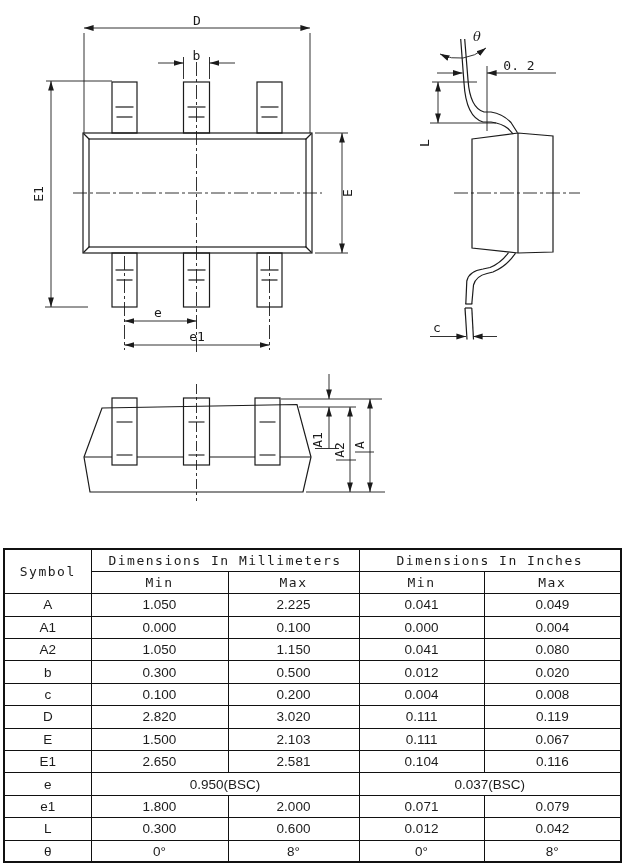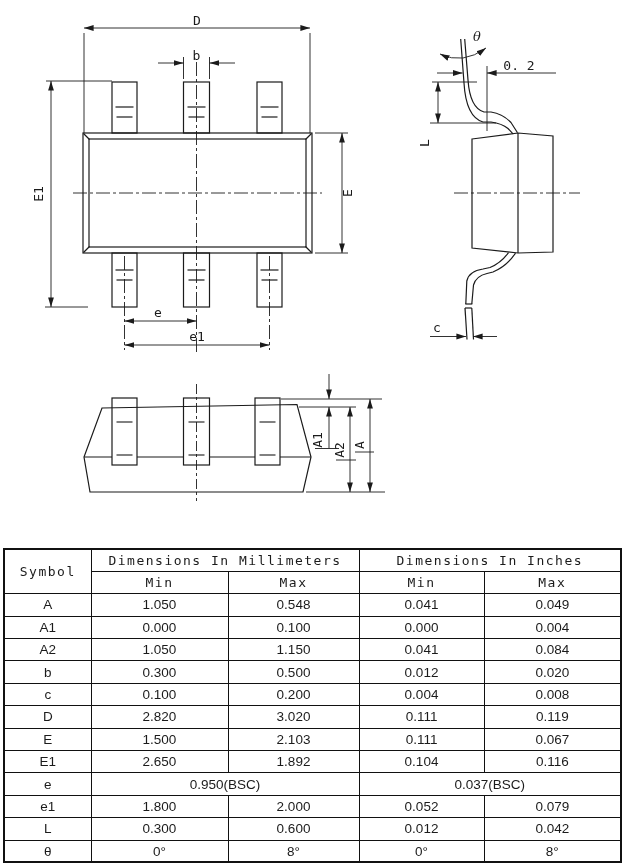--- a/index.html
+++ b/index.html
@@ -212,37 +212,37 @@
           <th>Min</th>
           <th>Max</th>
           <th>Min</th>
           <th>Max</th>
         </tr>
       </thead>
       <tbody>
           <tr>
             <td>A</td>
             <td>1.050</td>
-            <td>0.548</td>
+            <td>2.225</td>
             <td>0.041</td>
             <td>0.049</td>
           </tr>
           <tr>
             <td>A1</td>
             <td>0.000</td>
             <td>0.100</td>
             <td>0.000</td>
             <td>0.004</td>
           </tr>
           <tr>
             <td>A2</td>
             <td>1.050</td>
             <td>1.150</td>
             <td>0.041</td>
-            <td>0.084</td>
+            <td>0.080</td>
           </tr>
           <tr>
             <td>b</td>
             <td>0.300</td>
             <td>0.500</td>
             <td>0.012</td>
             <td>0.020</td>
           </tr>
           <tr>
             <td>c</td>
@@ -261,34 +261,34 @@
           <tr>
             <td>E</td>
             <td>1.500</td>
             <td>2.103</td>
             <td>0.111</td>
             <td>0.067</td>
           </tr>
           <tr>
             <td>E1</td>
             <td>2.650</td>
-            <td>1.892</td>
+            <td>2.581</td>
             <td>0.104</td>
             <td>0.116</td>
           </tr>
           <tr>
             <td>e</td>
             <td colspan="2">0.950(BSC)</td>
             <td colspan="2">0.037(BSC)</td>
           </tr>
           <tr>
             <td>e1</td>
             <td>1.800</td>
             <td>2.000</td>
-            <td>0.052</td>
+            <td>0.071</td>
             <td>0.079</td>
           </tr>
           <tr>
             <td>L</td>
             <td>0.300</td>
             <td>0.600</td>
             <td>0.012</td>
             <td>0.042</td>
           </tr>
           <tr>

